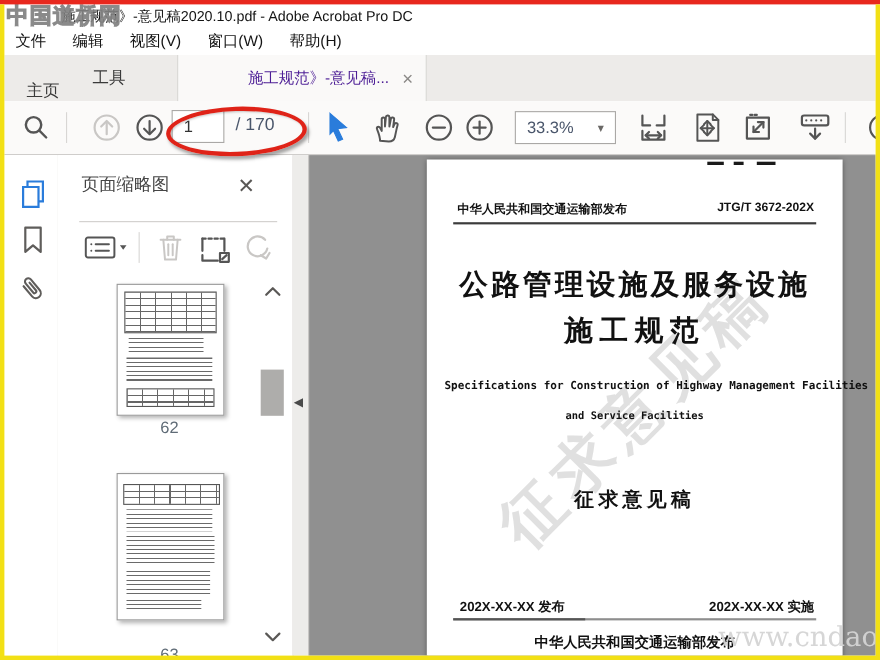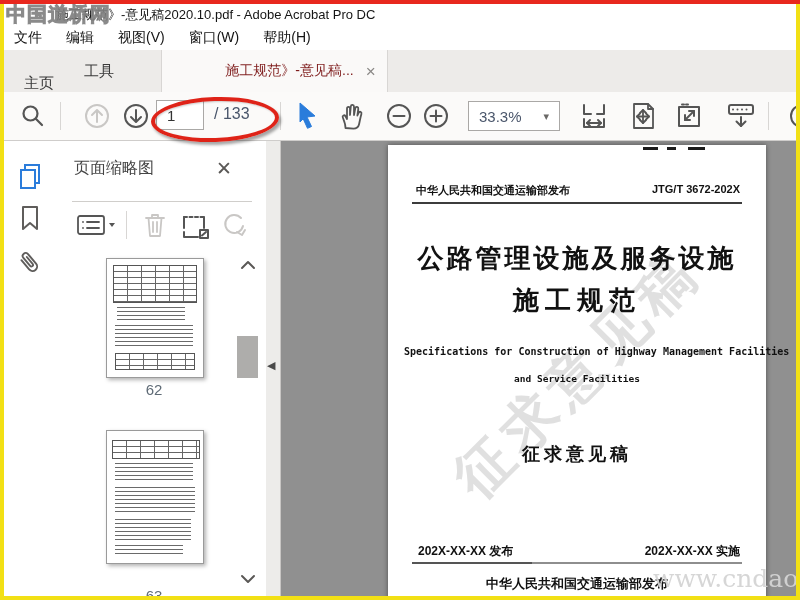--- a/index.html
+++ b/index.html
@@ -34,21 +34,21 @@
     <span>编辑</span>
     <span>视图(V)</span>
     <span>窗口(W)</span>
     <span>帮助(H)</span>
   </div>
 
   <div class="abs" style="left:4px;top:50px;width:792px;height:42px;background:#edebe9;">
     <div class="abs" style="left:12px;top:12px;height:42px;line-height:42px;font-size:15px;color:#3a3a3a;padding:0 8px;">主页</div>
     <div class="abs" style="left:72px;top:0;height:50px;line-height:42px;font-size:15px;color:#3a3a3a;padding:0 8px;">工具</div>
     <div class="abs" style="left:157px;top:0;width:225px;height:42px;background:#faf9f8;border-left:1px solid #d8d6d4;border-right:1px solid #d8d6d4;display:flex;align-items:center;justify-content:center;gap:12px;">
-      <span class="ellipsis" style="max-width:170px;font-size:14px;color:#7f1d1d;margin-left:24px;">施工规范》-意见稿...</span>
+      <span class="ellipsis" style="max-width:170px;font-size:14px;color:#4c1d95;margin-left:24px;">施工规范》-意见稿...</span>
       <span style="font-size:17px;color:#8a8886;line-height:1;">×</span>
     </div>
   </div>
 
   <div class="abs" style="left:4px;top:92px;width:792px;height:48px;background:#fbfaf9;border-bottom:1px solid #cfcdcb;">
 
     <div class="abs" style="left:16px;top:11px;">
       <svg width="26" height="26" viewBox="0 0 26 26">
           <g class="ico" style="stroke-width:2.2;stroke:#555;">
             <circle cx="10.5" cy="10.5" r="7"></circle>
@@ -72,21 +72,21 @@
       <svg width="28" height="28" viewBox="0 0 28 28">
           <g class="ico" style="stroke-width:2;stroke:#555;">
             <circle cx="14" cy="14" r="11"></circle>
             <line x1="14" y1="8" x2="14" y2="19"></line>
             <polyline points="9,15 14,20 19,15"></polyline>
           </g>
         </svg>
     </div>
 
     <input style="position: absolute; left: 152px; top: 8px; width: 48px; height: 30px; border: 1px solid rgb(170, 168, 166); background: rgb(255, 255, 255); font-size: 15px; color: rgb(51, 51, 51); padding: 0px 0px 0px 10px; box-sizing: border-box; font-family: &quot;Liberation Sans&quot;, sans-serif; outline: none;" value="1">
-    <div class="abs" style="left:210px;top:13px;font-size:16px;color:#4a566b;">/ 133</div>
+    <div class="abs" style="left:210px;top:13px;font-size:16px;color:#4a566b;">/ 170</div>
 
     <div class="abs" style="left:147px;top:5px;width:120px;height:37px;border:4px solid #df2318;border-radius:50%;transform:rotate(-2deg);box-shadow:2px 3px 3px rgba(0,0,0,0.35), inset 1px 1px 2px rgba(0,0,0,0.2);z-index:30;"></div>
 
     <div class="abs vdiv" style="left:276px;top:10px;height:28px;"></div>
 
     <div class="abs" style="left:290px;top:9px;">
       <svg width="26" height="30" viewBox="0 0 26 30">
           <path d="M6 2 L21 15 L13 16 L17.5 25.5 L13.5 27.3 L9.2 17.8 L6 21 Z" fill="#2a7cdb" stroke="#2a7cdb"></path>
         </svg>
     </div>

